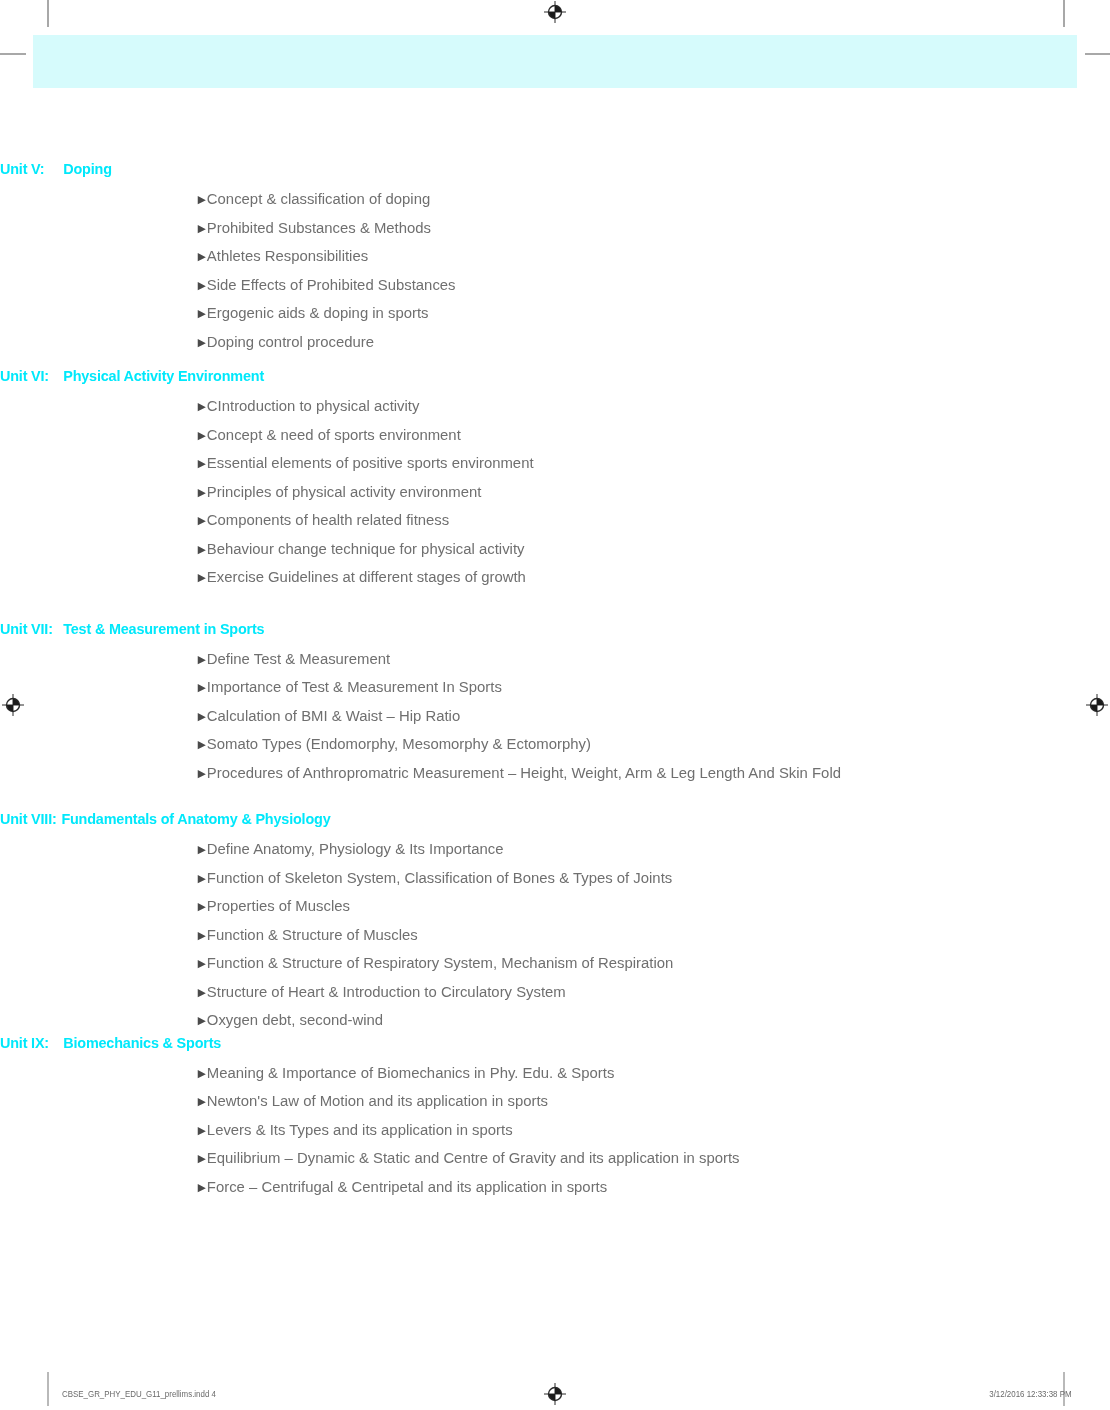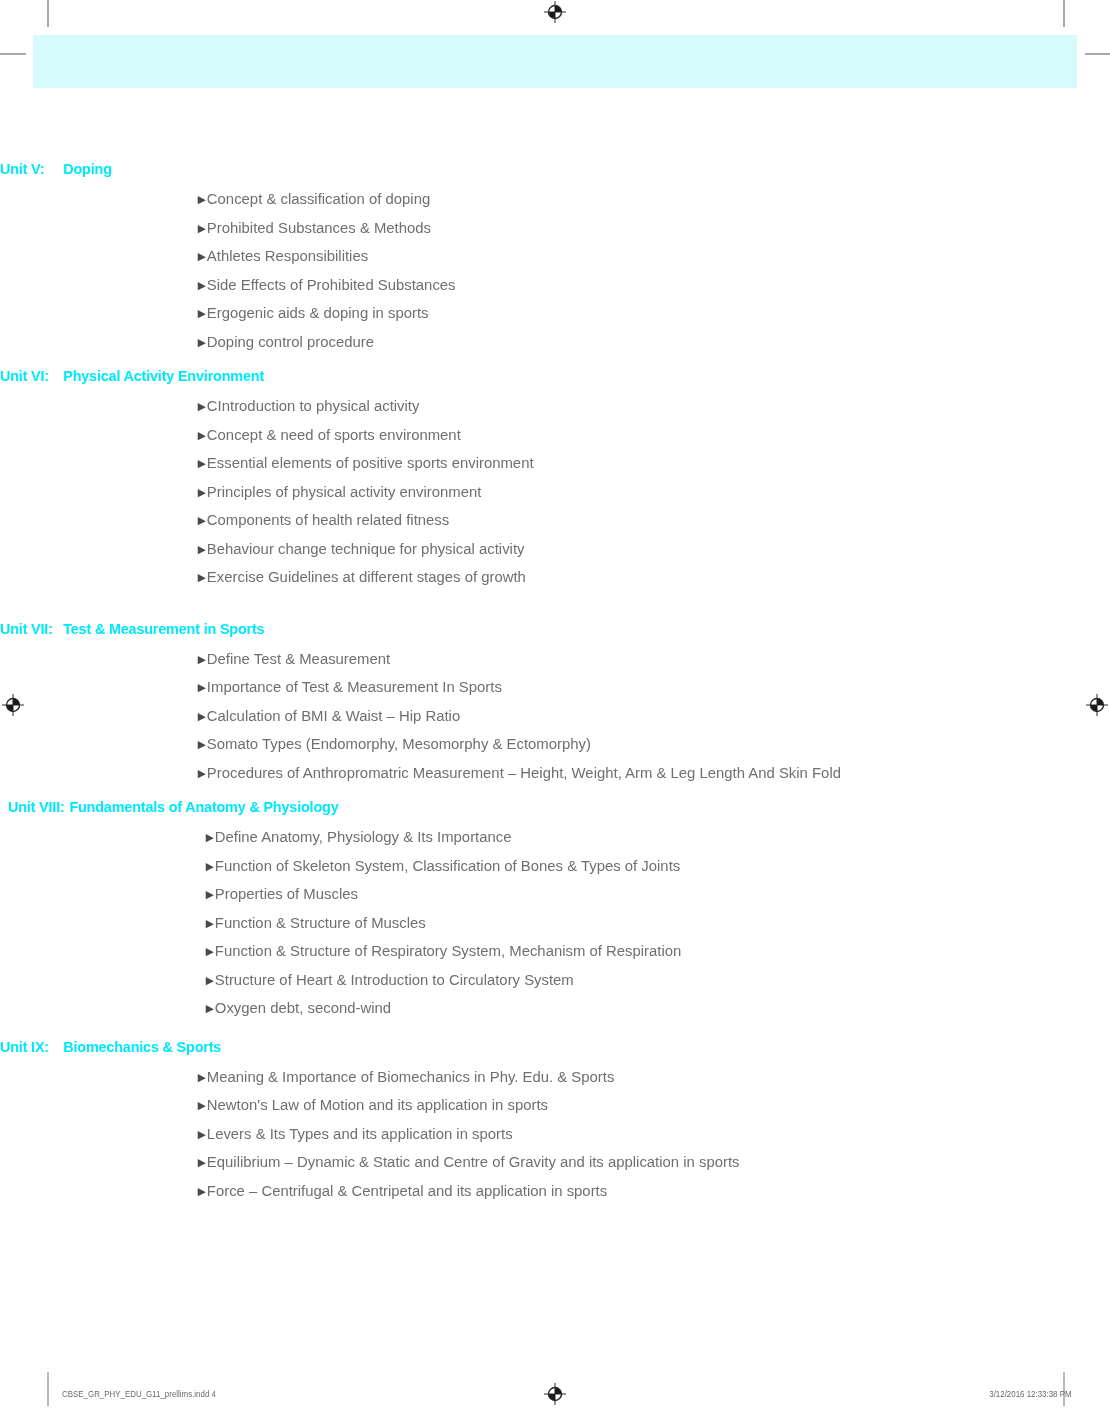--- a/index.html
+++ b/index.html
@@ -228,21 +228,21 @@
         <li class="topic">
           <span class="bullet">▶</span>
           <span class="topic-text">Behaviour change technique for physical activity</span>
         </li>
         <li class="topic">
           <span class="bullet">▶</span>
           <span class="topic-text">Exercise Guidelines at different stages of growth</span>
         </li>
       </ul>
     </div>
-    <div class="unit-block" style="margin-bottom: 18px;">
+    <div class="unit-block" style="margin-bottom: 30px;">
       <div class="unit-head">
         <span class="unit-label">Unit VII:</span>
         <span class="unit-title">Test &amp; Measurement in Sports</span>
       </div>
       <ul class="topic-list">
         <li class="topic">
           <span class="bullet">▶</span>
           <span class="topic-text">Define Test &amp; Measurement</span>
         </li>
         <li class="topic">
@@ -256,21 +256,21 @@
         <li class="topic">
           <span class="bullet">▶</span>
           <span class="topic-text">Somato Types (Endomorphy, Mesomorphy &amp; Ectomorphy)</span>
         </li>
         <li class="topic">
           <span class="bullet">▶</span>
           <span class="topic-text">Procedures of Anthropromatric Measurement – Height, Weight, Arm &amp; Leg Length And Skin Fold</span>
         </li>
       </ul>
     </div>
-    <div class="unit-block" style="margin-bottom: 22px; padding-left: 8px;">
+    <div class="unit-block" style="margin-bottom: 6px;">
       <div class="unit-head tight">
         <span class="unit-label">Unit VIII:</span>
         <span class="unit-title">Fundamentals of Anatomy &amp; Physiology</span>
       </div>
       <ul class="topic-list">
         <li class="topic">
           <span class="bullet">▶</span>
           <span class="topic-text">Define Anatomy, Physiology &amp; Its Importance</span>
         </li>
         <li class="topic">

